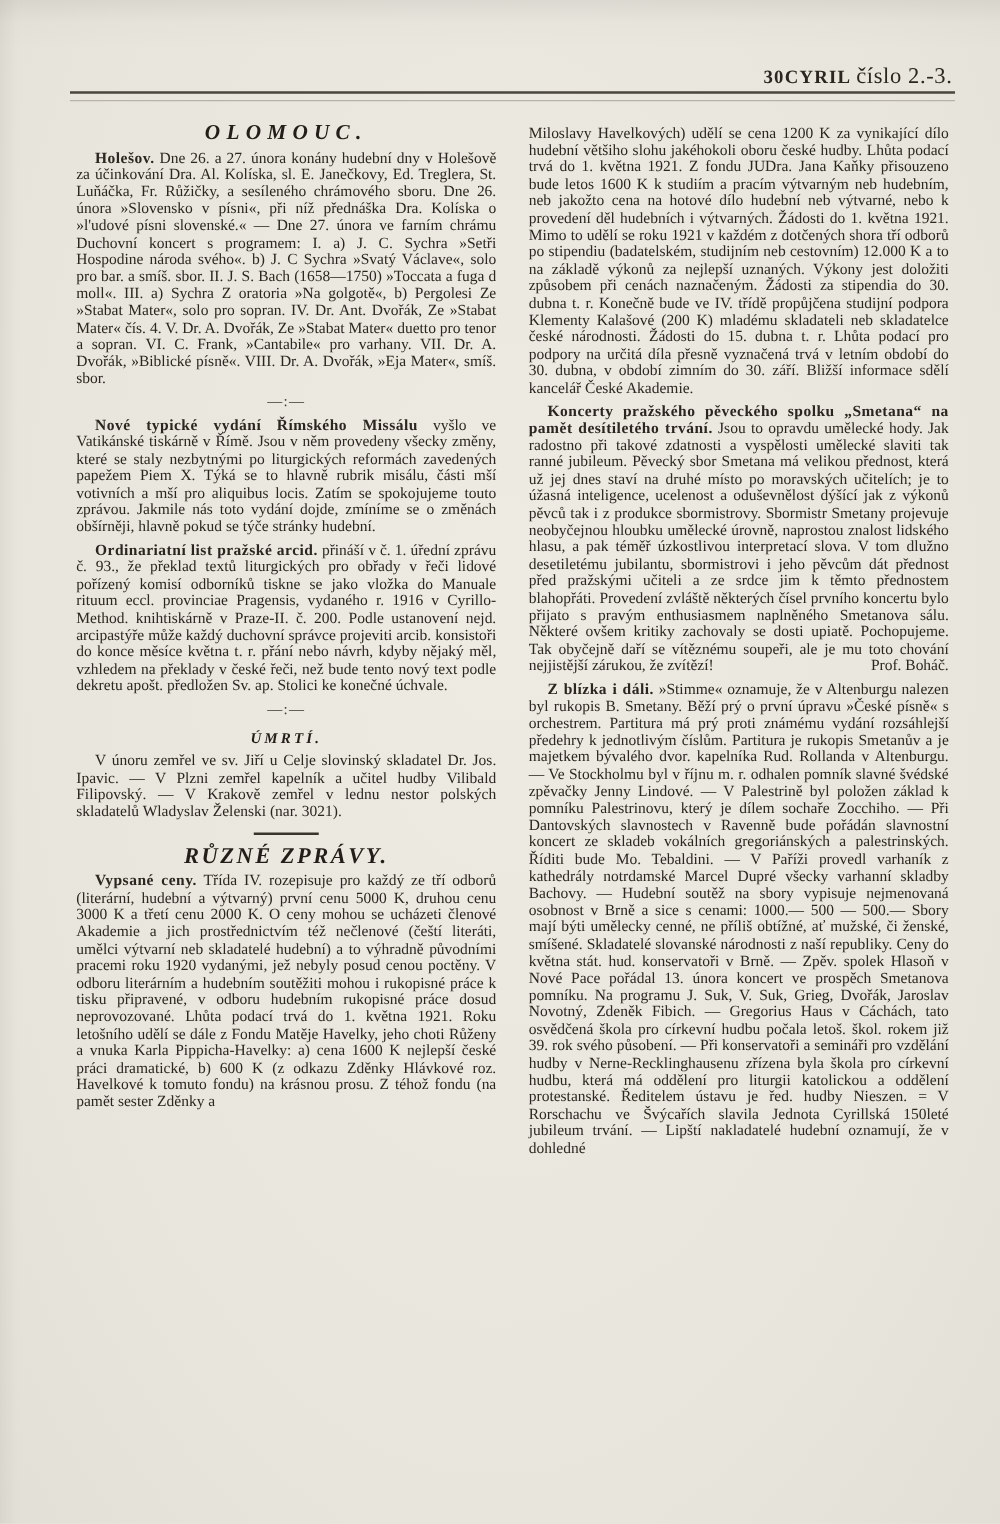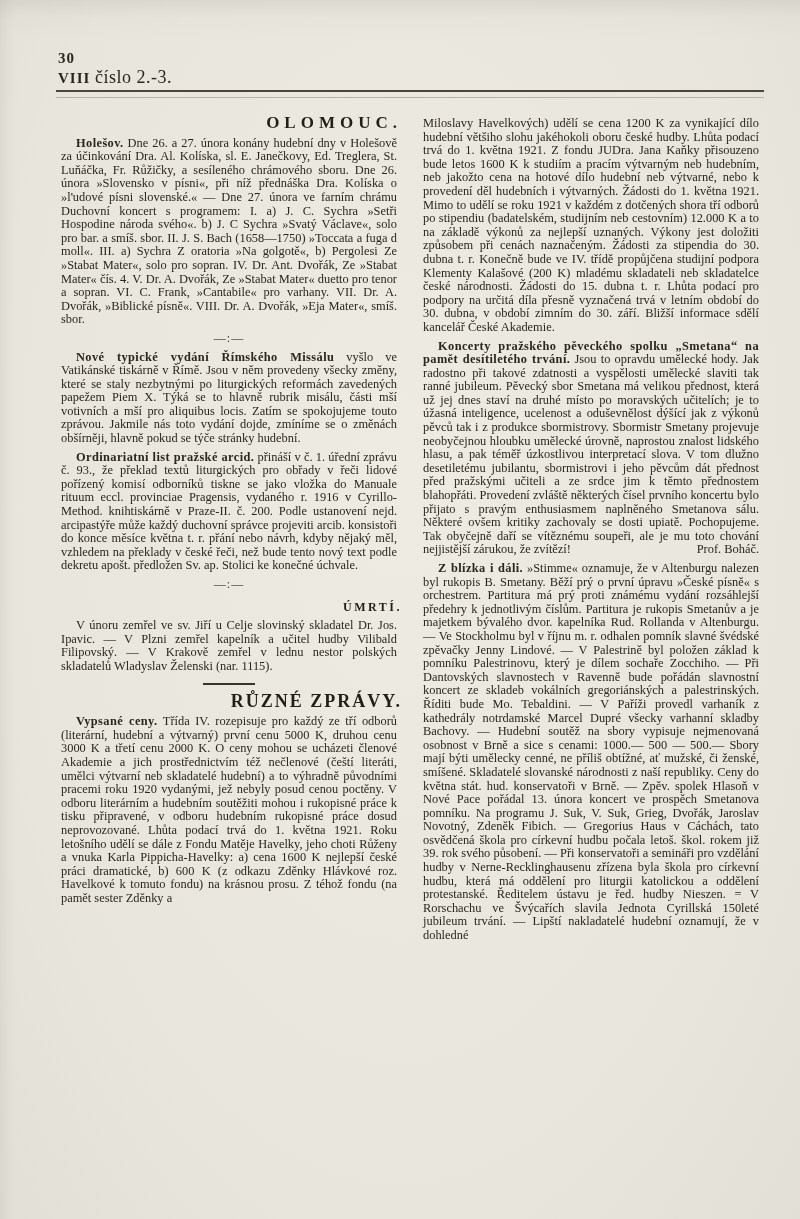--- a/index.html
+++ b/index.html
@@ -18,33 +18,32 @@
       linear-gradient(90deg, rgba(90,90,85,0.07) 0, rgba(0,0,0,0) 14px),
       radial-gradient(ellipse at 50% 40%, #eeebe3 0%, #e8e5dc 70%, #e2dfd6 100%);
     box-sizing: border-box;
     padding: 50px 36px 0 56px;
   }
   
   .header {
     display: flex; justify-content: flex-end; align-items: baseline;
     border-bottom: 2px solid #4a463e;
     padding: 0 2px 2px 2px;
-    flex-direction: column;
   }
   .page-num { font-size: 15px; font-weight: bold; letter-spacing: 1px; }
   .journal { font-size: 15px; font-weight: bold; letter-spacing: 1px; white-space: nowrap; }
   .journal .issue { font-weight: normal; font-size: 18px; letter-spacing: 0.5px; }
   .header-rule2 { border-bottom: 1px solid #b7b3a8; margin-top: 5px; }
 
   
   .columns { display: flex; gap: 16px; margin-top: 14px; }
   .col { flex: 1 1 0; font-size: 12.4px; line-height: 13.6px; text-align: justify; }
 
   h2.sec {
-    text-align: right; font-weight: bold; margin: 0; color: #231f18;
+    text-align: center; font-weight: bold; margin: 0; color: #231f18; font-style: italic;
   }
   .h-olomouc   { font-size: 17px; letter-spacing: 5px; margin: 4px 0 7px 0 !important; }
   .h-uredni    { font-size: 16px; letter-spacing: 1.2px; margin: 7px 0 5px 0 !important; }
   .h-umrti     { font-size: 12px; letter-spacing: 2.5px; margin: 9px 0 5px 0 !important; }
   .h-ruzne     { font-size: 18px; letter-spacing: 2px; margin: 10px 0 7px 0 !important; }
 
   p.para { margin: 5px; text-indent: 15px; }
   p.para.noindent { text-indent: 0; }
   .lead { font-weight: bold; letter-spacing: 0.4px; }
   .divider { text-align: center; margin: 5px 0; font-size: 12px; letter-spacing: 1px; color: #3a352c; }
@@ -52,21 +51,21 @@
   .signature { float: right; font-weight: normal; padding-left: 18px; }
 </style>
 </head>
 <body>
 
 <div class="page">
 
   <div class="header">
     <span class="page-num">30</span>
     <span class="journal">
-      <span>VIII</span>
+      <span>CYRIL</span>
       <span class="issue">číslo 2.-3.</span>
     </span>
   </div>
   <div class="header-rule2"></div>
 
   <div class="columns">
 
     <div class="col">
       <h2 class="sec h-olomouc">OLOMOUC.</h2>
 
@@ -76,21 +75,21 @@
 
 
       <p class="para"><span class="lead">Nové typické vydání Římského Missálu</span><span> vyšlo ve Vatikánské tiskárně v Římě. Jsou v něm provedeny všecky změny, které se staly nezbytnými po liturgických reformách zavedených papežem Piem X. Týká se to hlavně rubrik misálu, části mší votivních a mší pro aliquibus locis. Zatím se spokojujeme touto zprávou. Jakmile nás toto vydání dojde, zmíníme se o změnách obšírněji, hlavně pokud se týče stránky hudební.</span></p>
 
       <p class="para"><span class="lead">Ordinariatní list pražské arcid.</span><span> přináší v č. 1. úřední zprávu č. 93., že překlad textů liturgických pro obřady v řeči lidové pořízený komisí odborníků tiskne se jako vložka do Manuale rituum eccl. provinciae Pragensis, vydaného r. 1916 v Cyrillo-Method. knihtiskárně v Praze-II. č. 200. Podle ustanovení nejd. arcipastýře může každý duchovní správce projeviti arcib. konsistoři do konce měsíce května t. r. přání nebo návrh, kdyby nějaký měl, vzhledem na překlady v české řeči, než bude tento nový text podle dekretu apošt. předložen Sv. ap. Stolici ke konečné úchvale.</span></p>
 
       <div class="divider">—:—</div>
 
       <h2 class="sec h-umrti">ÚMRTÍ.</h2>
 
-      <p class="para"><span>V únoru zemřel ve sv. Jiří u Celje slovinský skladatel Dr. Jos. Ipavic. — V Plzni zemřel kapelník a učitel hudby Vilibald Filipovský. — V Krakově zemřel v lednu nestor polských skladatelů Wladyslav Želenski (nar. 1115).</span></p>
+      <p class="para"><span>V únoru zemřel ve sv. Jiří u Celje slovinský skladatel Dr. Jos. Ipavic. — V Plzni zemřel kapelník a učitel hudby Vilibald Filipovský. — V Krakově zemřel v lednu nestor polských skladatelů Wladyslav Želenski (nar. 3021).</span></p>
 
       <div class="rule-short"></div>
 
       <h2 class="sec h-ruzne">RŮZNÉ ZPRÁVY.</h2>
 
       <p class="para"><span class="lead">Vypsané ceny.</span><span> Třída IV. rozepisuje pro každý ze tří odborů (literární, hudební a výtvarný) první cenu 5000 K, druhou cenu 3000 K a třetí cenu 2000 K. O ceny mohou se ucházeti členové Akademie a jich prostřednictvím též nečlenové (čeští literáti, umělci výtvarní neb skladatelé hudební) a to výhradně původními pracemi roku 1920 vydanými, jež nebyly posud cenou poctěny. V odboru literárním a hudebním soutěžiti mohou i rukopisné práce k tisku připravené, v odboru hudebním rukopisné práce dosud neprovozované. Lhůta podací trvá do 1. května 1921. Roku letošního udělí se dále z Fondu Matěje Havelky, jeho choti Růženy a vnuka Karla Pippicha-Havelky: a) cena 1600 K nejlepší české práci dramatické, b) 600 K (z odkazu Zděnky Hlávkové roz. Havelkové k tomuto fondu) na krásnou prosu. Z téhož fondu (na pamět sester Zděnky a</span></p>
     </div>
 
     <div class="col">
       <p class="para noindent"><span>Miloslavy Havelkových) udělí se cena 1200 K za vynikající dílo hudební většiho slohu jakéhokoli oboru české hudby. Lhůta podací trvá do 1. května 1921. Z fondu JUDra. Jana Kaňky přisouzeno bude letos 1600 K k studiím a pracím výtvarným neb hudebním, neb jakožto cena na hotové dílo hudební neb výtvarné, nebo k provedení děl hudebních i výtvarných. Žádosti do 1. května 1921. Mimo to udělí se roku 1921 v každém z dotčených shora tří odborů po stipendiu (badatelském, studijním neb cestovním) 12.000 K a to na základě výkonů za nejlepší uznaných. Výkony jest doložiti způsobem při cenách naznačeným. Žádosti za stipendia do 30. dubna t. r. Konečně bude ve IV. třídě propůjčena studijní podpora Klementy Kalašové (200 K) mladému skladateli neb skladatelce české národnosti. Žádosti do 15. dubna t. r. Lhůta podací pro podpory na určitá díla přesně vyznačená trvá v letním období do 30. dubna, v období zimním do 30. září. Bližší informace sdělí kancelář České Akademie.</span></p>

